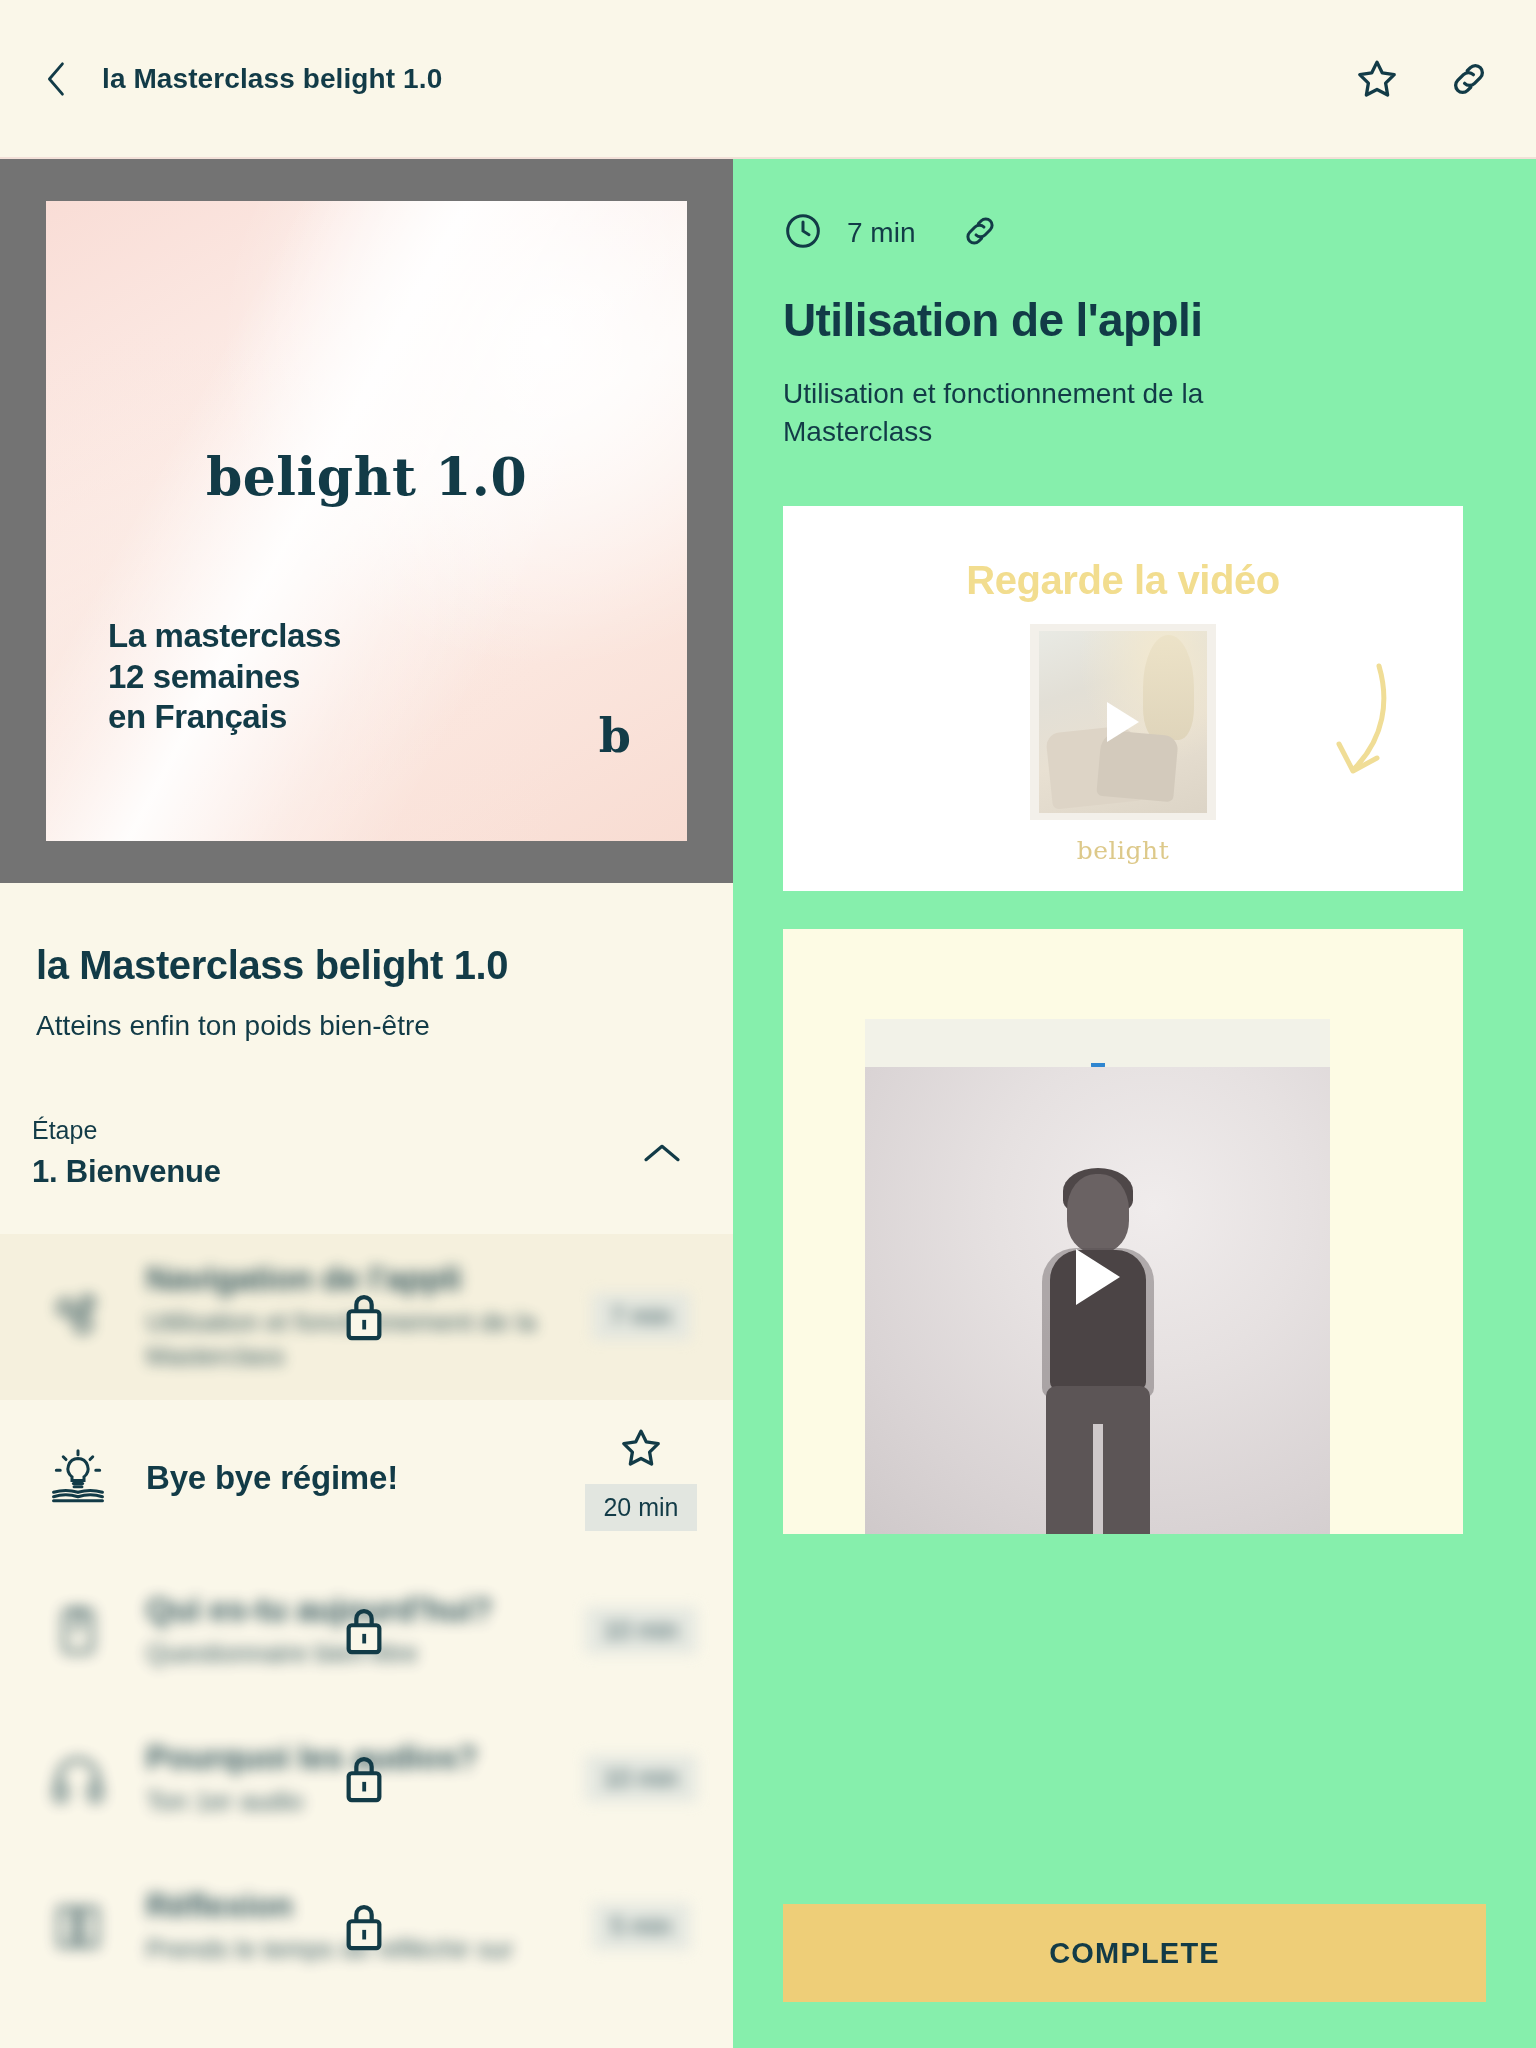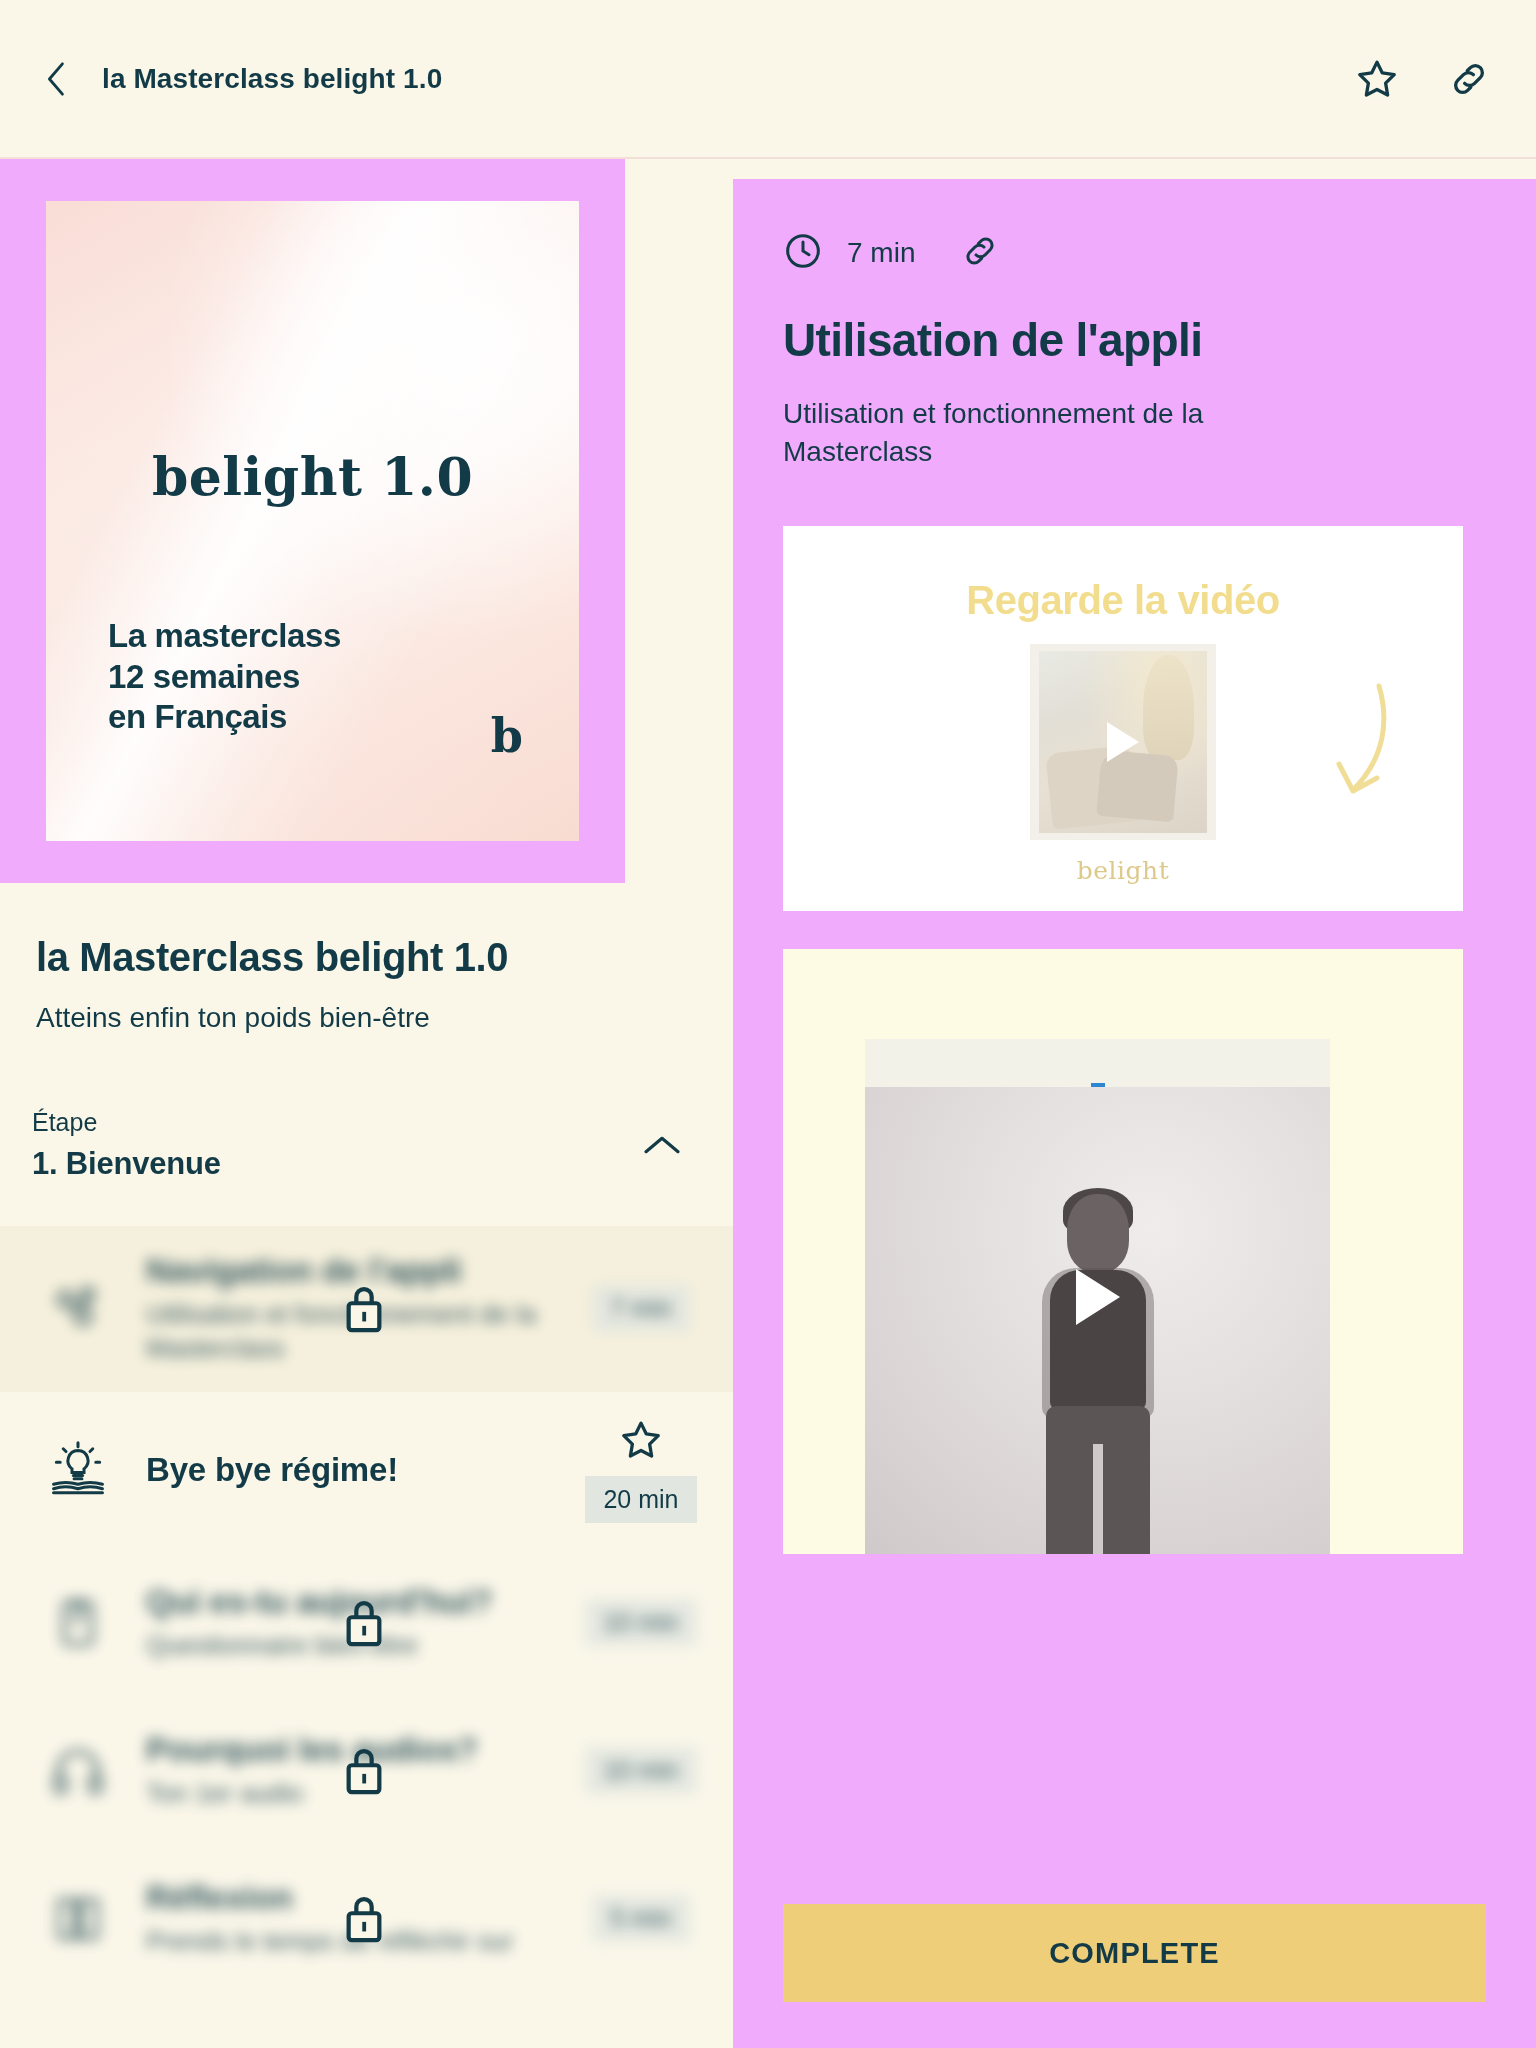--- a/index.html
+++ b/index.html
@@ -28,31 +28,30 @@
 
   
   .body { flex: 1; display: flex; min-height: 0; }
   .left {
     width: 733px; flex: 0 0 733px;
     background: #faf7e9;
     position: relative;
     overflow: hidden;
   }
   .right {
-    flex: 1; background: #f0abfc;
+    flex: 1; background: #86efac;
     position: relative; overflow: hidden;
     padding: 0 50px;
-    margin-top: 20px;
   }
 
   
   .hero-card {
-    margin: 0 0 8px 0;
-    width: 625px;
-    background: #f0abfc;
+    margin: 0 0 16px 0;
+    width: 733px;
+    background: #737373;
     padding: 42px 46px;
   }
   .hero-img {
     width: 100%; height: 640px;
     position: relative; overflow: hidden;
     background:
       radial-gradient(circle at 78% 22%, rgba(255,255,255,.98) 0%, rgba(255,255,255,0) 46%),
       radial-gradient(circle at 12% 88%, rgba(250,228,220,.9) 0%, rgba(255,255,255,0) 55%),
       linear-gradient(150deg, #f9ddd6 0%, #fcece7 32%, #fdf6f3 50%, #fbe6de 74%, #f8dcd2 100%);
   }

